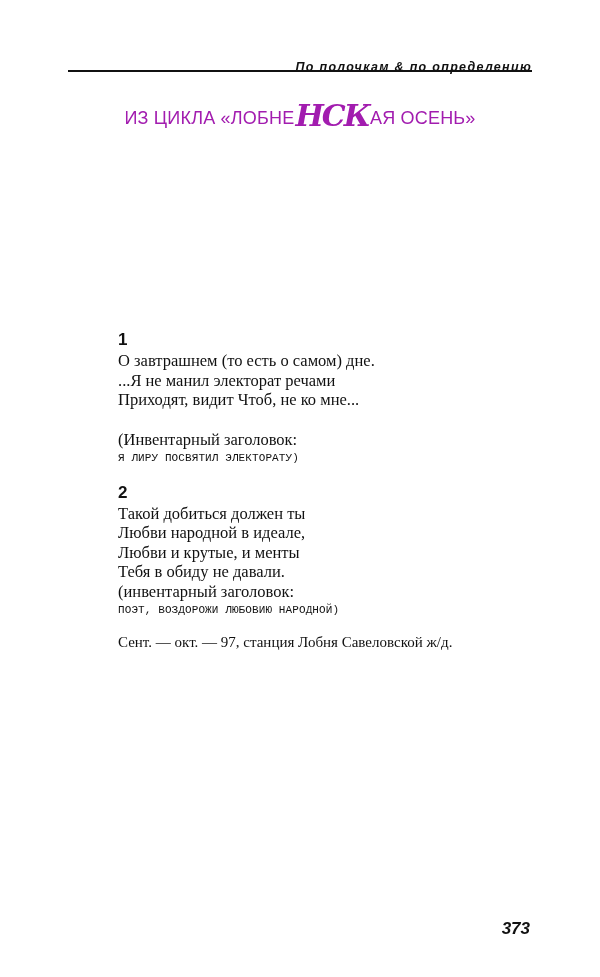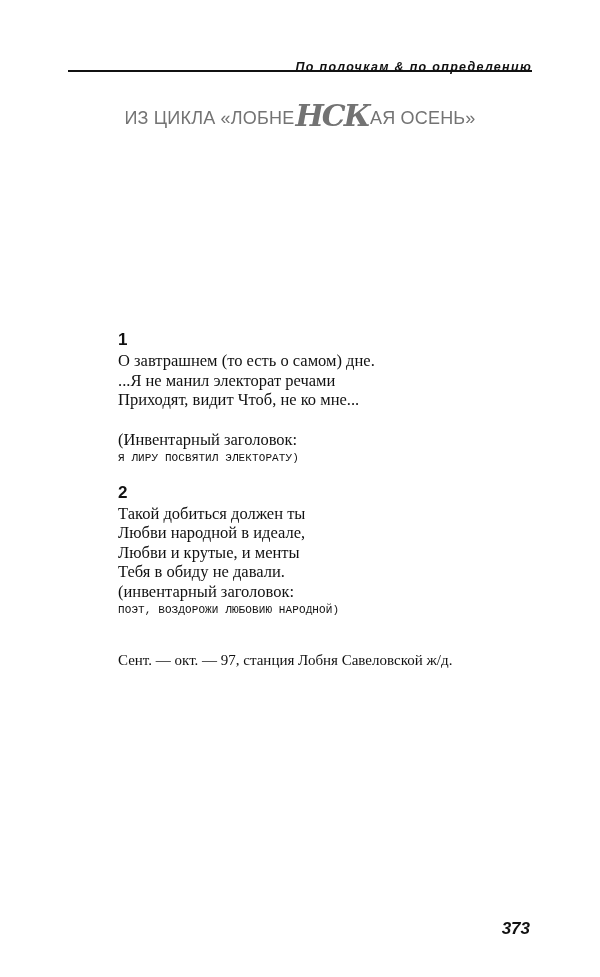--- a/index.html
+++ b/index.html
@@ -7,40 +7,40 @@
     .running-head {
       position: absolute; top: 60px; right: 68px;
       font-family: "Liberation Sans", sans-serif; font-style: italic; font-weight: bold;
       font-size: 12.5px; letter-spacing: 1.3px; color: #111;
     }
     .head-rule {
       position: absolute; top: 70px; left: 68px; width: 464px; height: 2px; background: #111;
     }
     .title {
       position: absolute; top: 96px; left: 0; width: 600px; text-align: center;
-      font-family: "Liberation Sans", sans-serif; font-size: 18px; letter-spacing: 0.2px; color: #737373;
+      font-family: "Liberation Sans", sans-serif; font-size: 18px; letter-spacing: 0.2px; color: #a21caf;
       white-space: nowrap;
     }
     .title .hand {
       font-family: "DejaVu Serif", serif; font-style: italic; font-weight: bold;
       font-size: 30px; letter-spacing: -2px; position: relative; top: 2px; margin: 0 1px;
     }
     .poem {
       position: absolute; left: 118px; top: 330px; width: 420px;
       font-family: "Liberation Serif", serif; font-size: 16.5px; line-height: 19.5px; color: #111;
     }
     .num {
       font-family: "Liberation Sans", sans-serif; font-weight: bold; font-size: 17px;
       line-height: 20px; margin-bottom: 1px;
     }
     .line { white-space: nowrap; }
     .caps { font-family: Liberation Mono, monospace; font-size: 11px; letter-spacing: 0.1px; }
     .gap { height: 20px; }
     .gap2 { height: 14px; }
-    .dateline { font-size: 15px; margin-top: 30px; white-space: nowrap; }
+    .dateline { font-size: 15px; margin-top: 12px; white-space: nowrap; }
     .page-num {
       position: absolute; top: 902px; right: 70px;
       font-family: "Liberation Sans", sans-serif; font-weight: bold; font-style: italic;
       font-size: 17px; color: #111; margin-top: 17px;
     }
   </style>
 </head>
 <body>
 
 <div class="running-head">По полочкам &amp; по определению</div>

